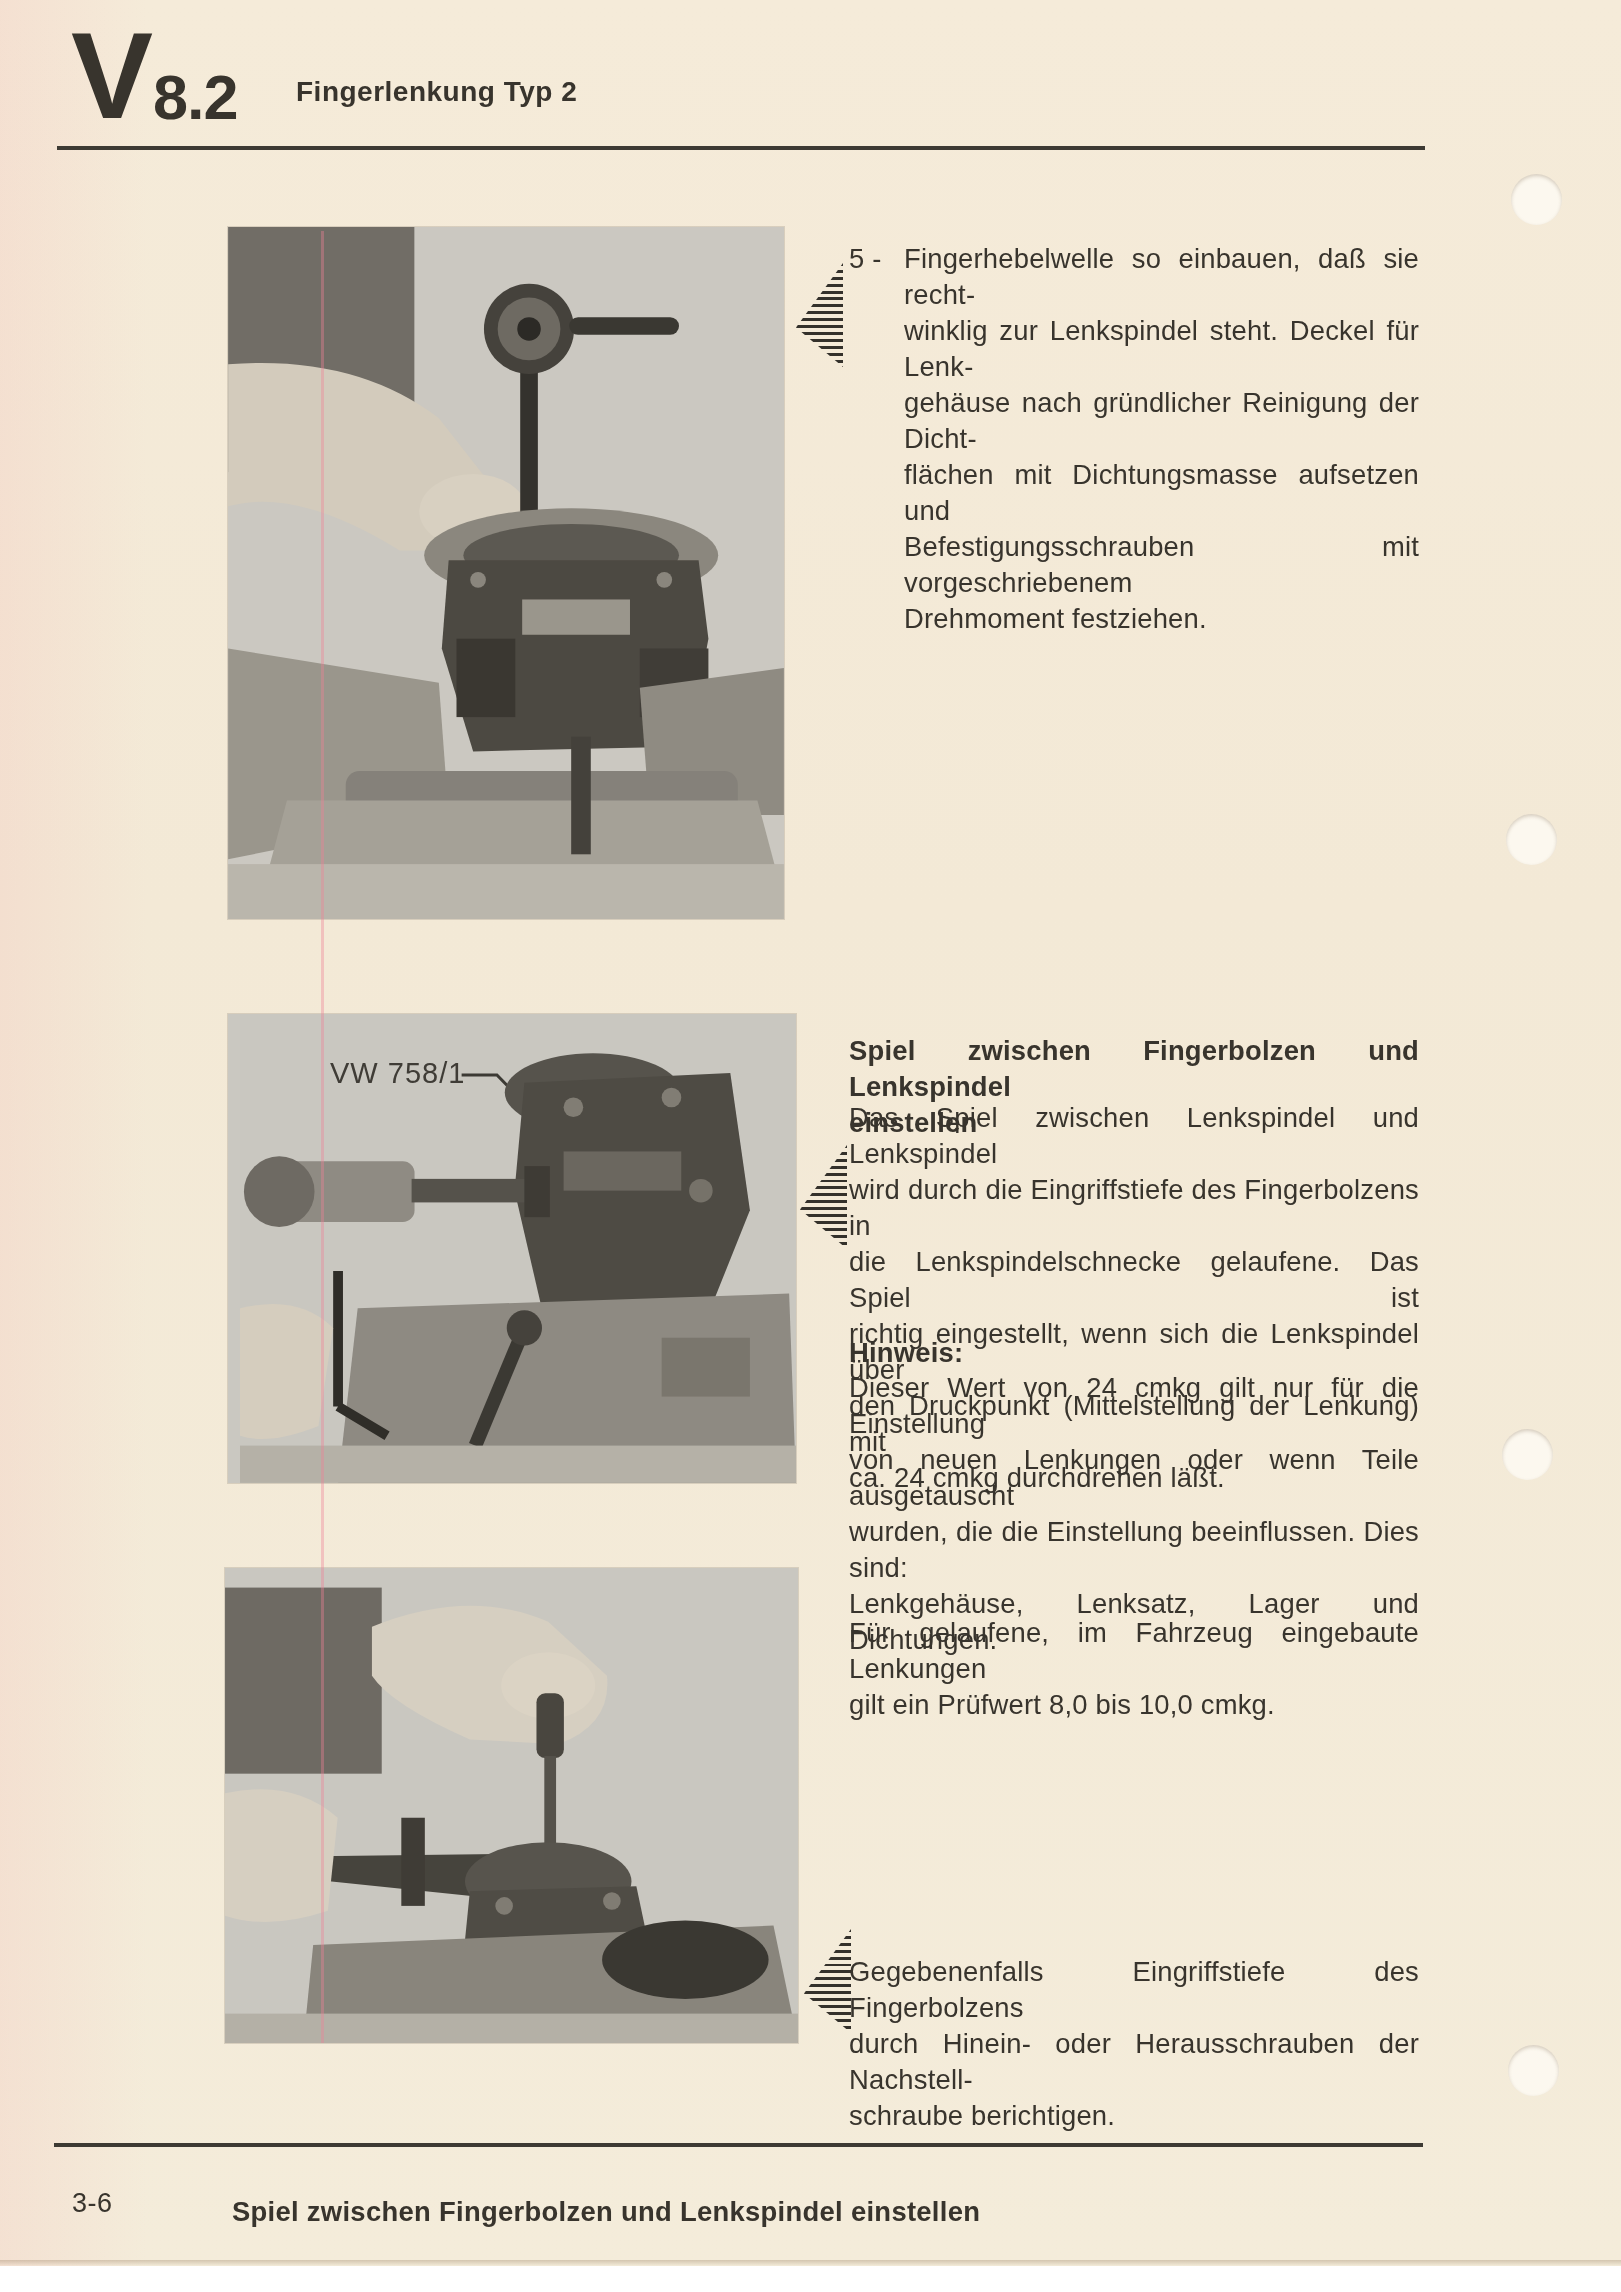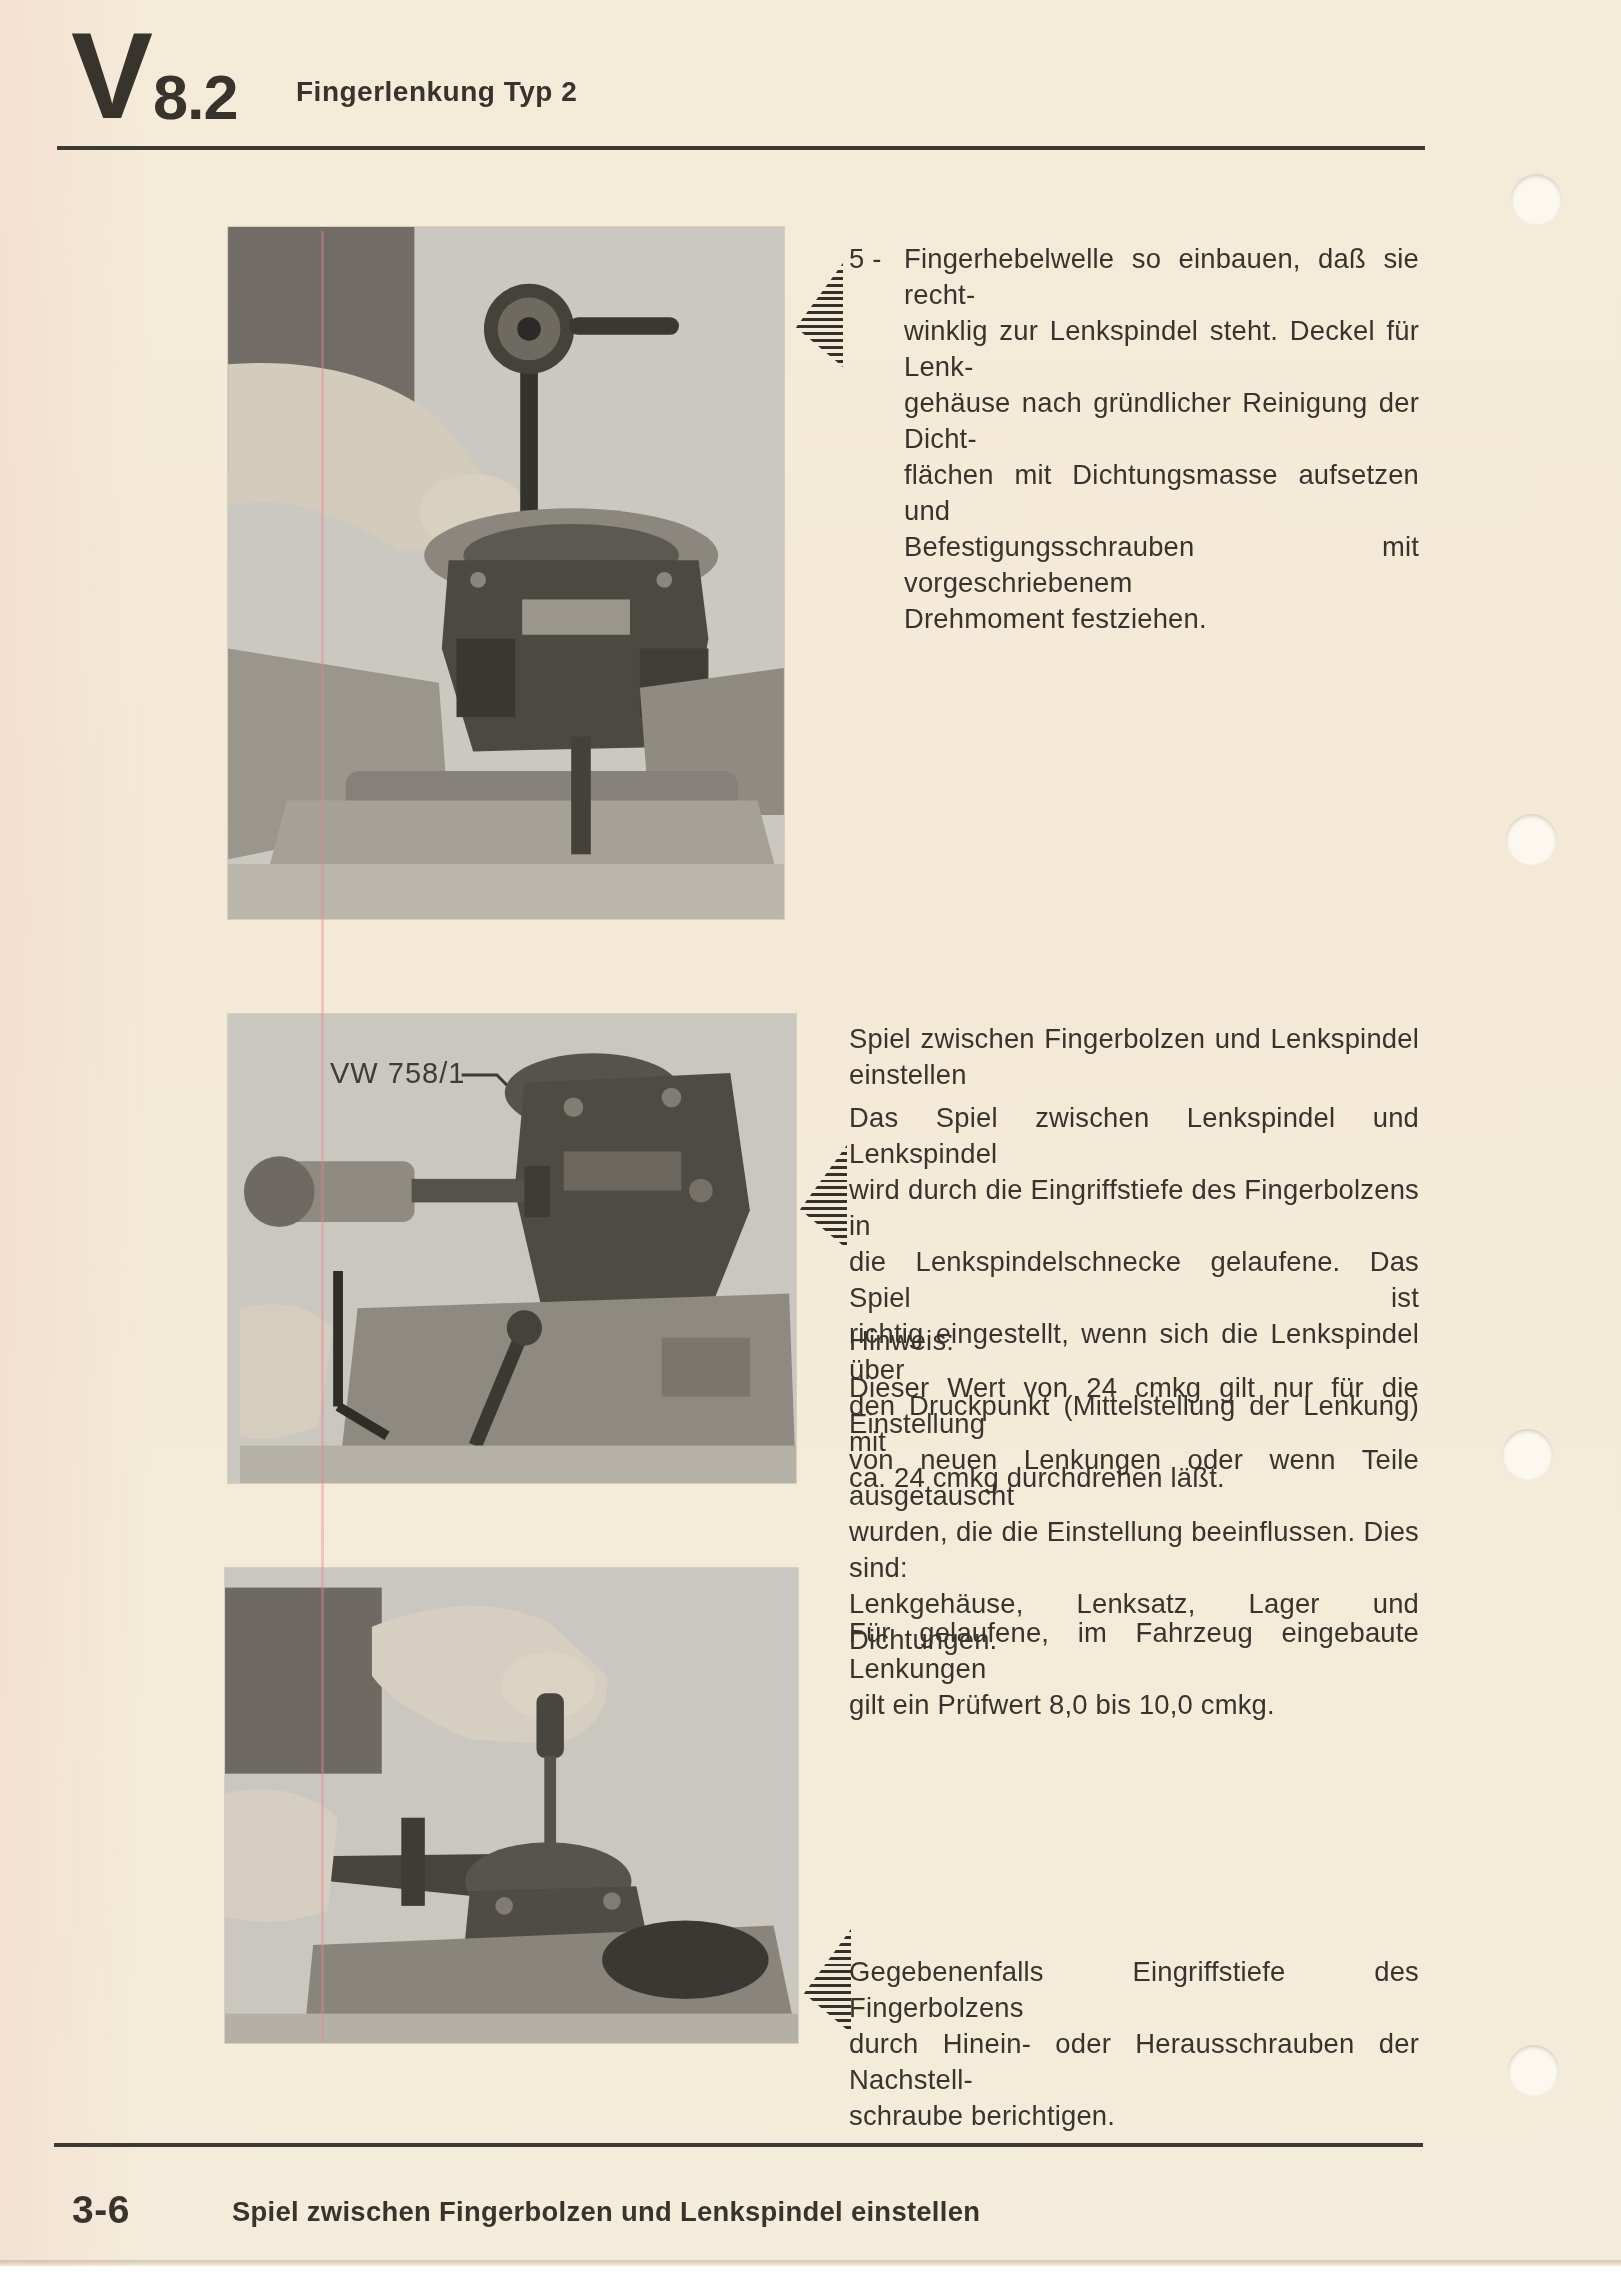--- a/index.html
+++ b/index.html
@@ -19,21 +19,21 @@
   .volume-letter{font-size:123px;letter-spacing:-3.9px;}
   .volume-number{font-size:63px;padding-bottom:2.9px;margin-left:3.9px;letter-spacing:-1px;}
   .header-title{left:296px;top:76px;font-size:28px;font-weight:bold;letter-spacing:0.5px;}
   .rule{height:3.9px;background:#3d3a33;}
   .rule-top{left:57px;top:146px;width:1368px;}
   .rule-bottom{left:54px;top:2143px;width:1369px;}
   
   .body-text{font-size:27.4px;line-height:36px;letter-spacing:0.2px;}
   .jlines > div{text-align:justify;text-align-last:justify;}
   .jlines > div:last-child{text-align-last:left;}
-  .bold{font-weight:normal;}
+  .bold{font-weight:bold;margin-top:12px;}
   .step-block{left:849px;top:241px;width:570px;display:flex;}
   .step-marker{width:55px;flex:none;}
   .step-lines{flex:1;}
   .section-heading{left:849px;top:1021px;width:570px;}
   .intro-block{left:849px;top:1100px;width:570px;}
   .note-label{left:849px;top:1323px;width:570px;}
   .note-block{left:849px;top:1370px;width:570px;}
   .note2-block{left:849px;top:1615px;width:570px;}
   .correction-block{left:849px;top:1954px;width:570px;}
   
@@ -60,21 +60,21 @@
   .punch-hole{
     width:51px;height:51px;border-radius:50%;
     background:#fcf8ef;
     box-shadow:inset 0 2px 3.9px rgba(130,105,80,0.30);
   }
   .hole-1{left:1511px;top:174px;}
   .hole-2{left:1506px;top:814px;}
   .hole-3{left:1502px;top:1429px;}
   .hole-4{left:1508px;top:2045px;}
   
-  .footer-page{left:72px;top:2188px;font-size:39px;font-weight:bold;letter-spacing:0.5px;}
+  .footer-page{left:72px;top:2188px;font-size:27px;font-weight:normal;letter-spacing:0.5px;}
   .footer-caption{left:232px;top:2196px;font-size:27.4px;font-weight:bold;letter-spacing:0.3px;}
   .bottom-edge{left:0;top:2260px;width:1621px;height:5.9px;background:linear-gradient(to bottom, rgba(150,125,95,0.35), rgba(255,255,255,0));}
 </style>
 </head>
 <body>
 
 <div class="page">
 
   <div class="abs volume-mark">
     <span class="volume-letter">V</span>

